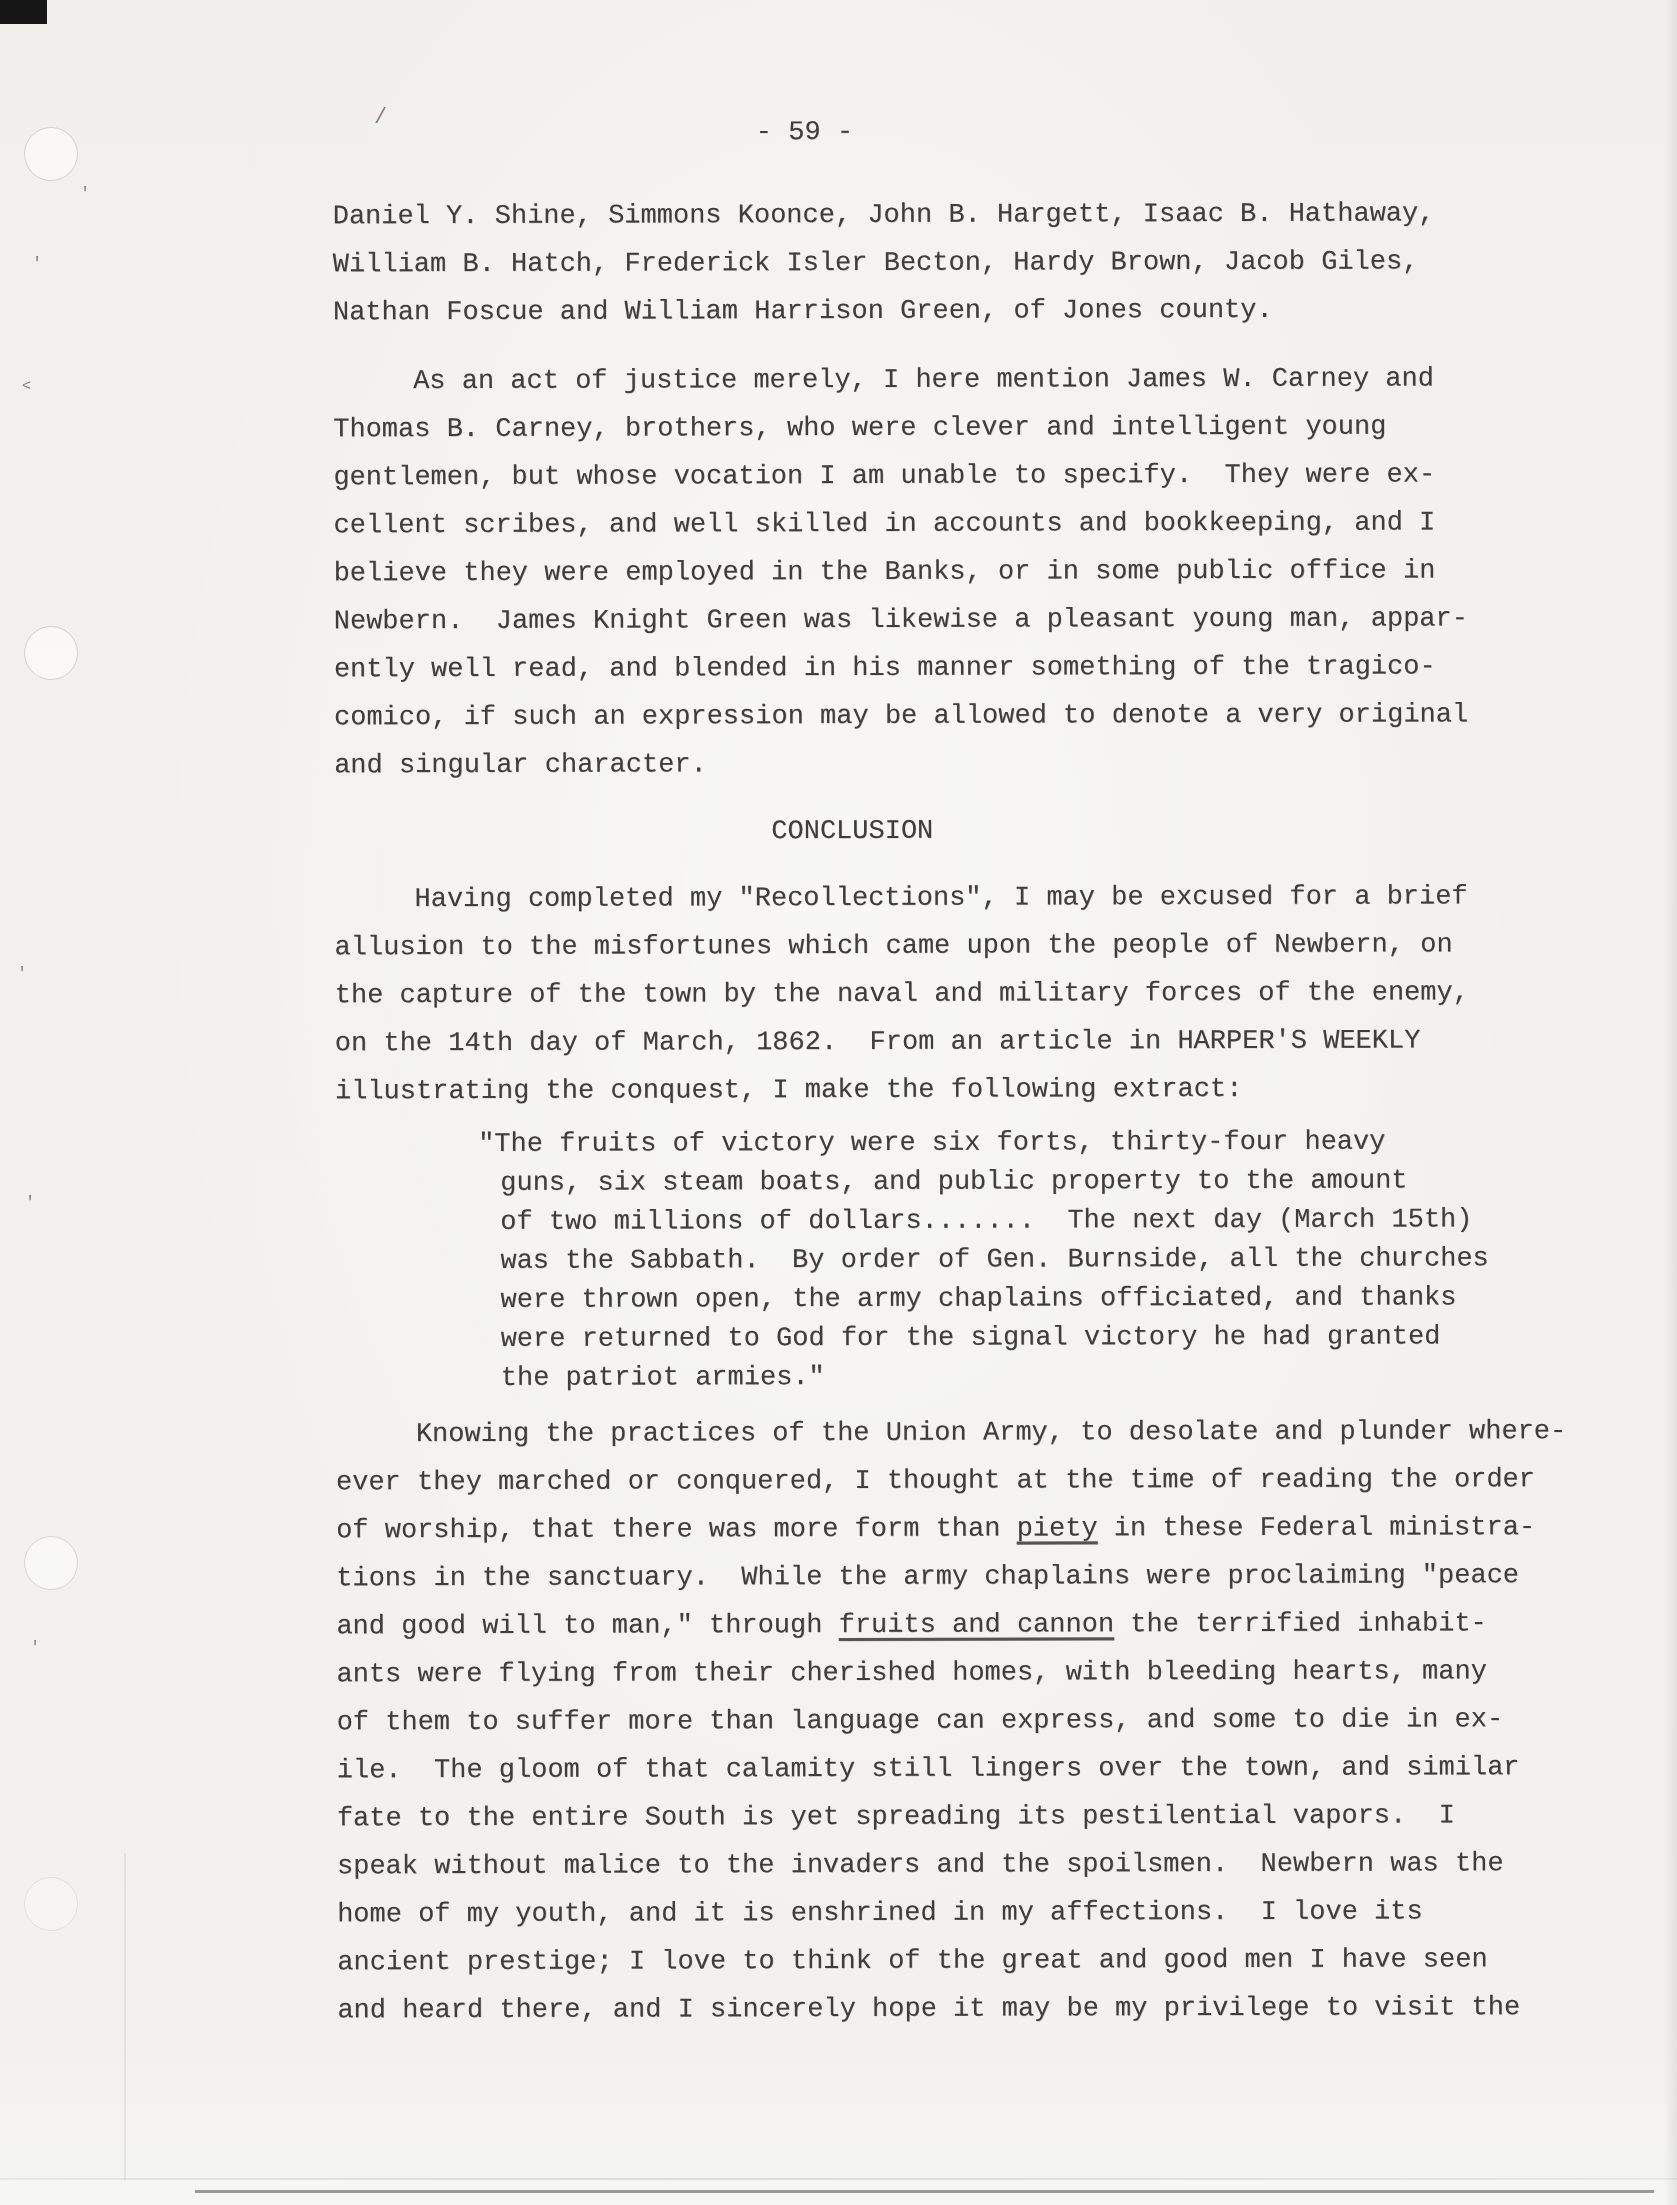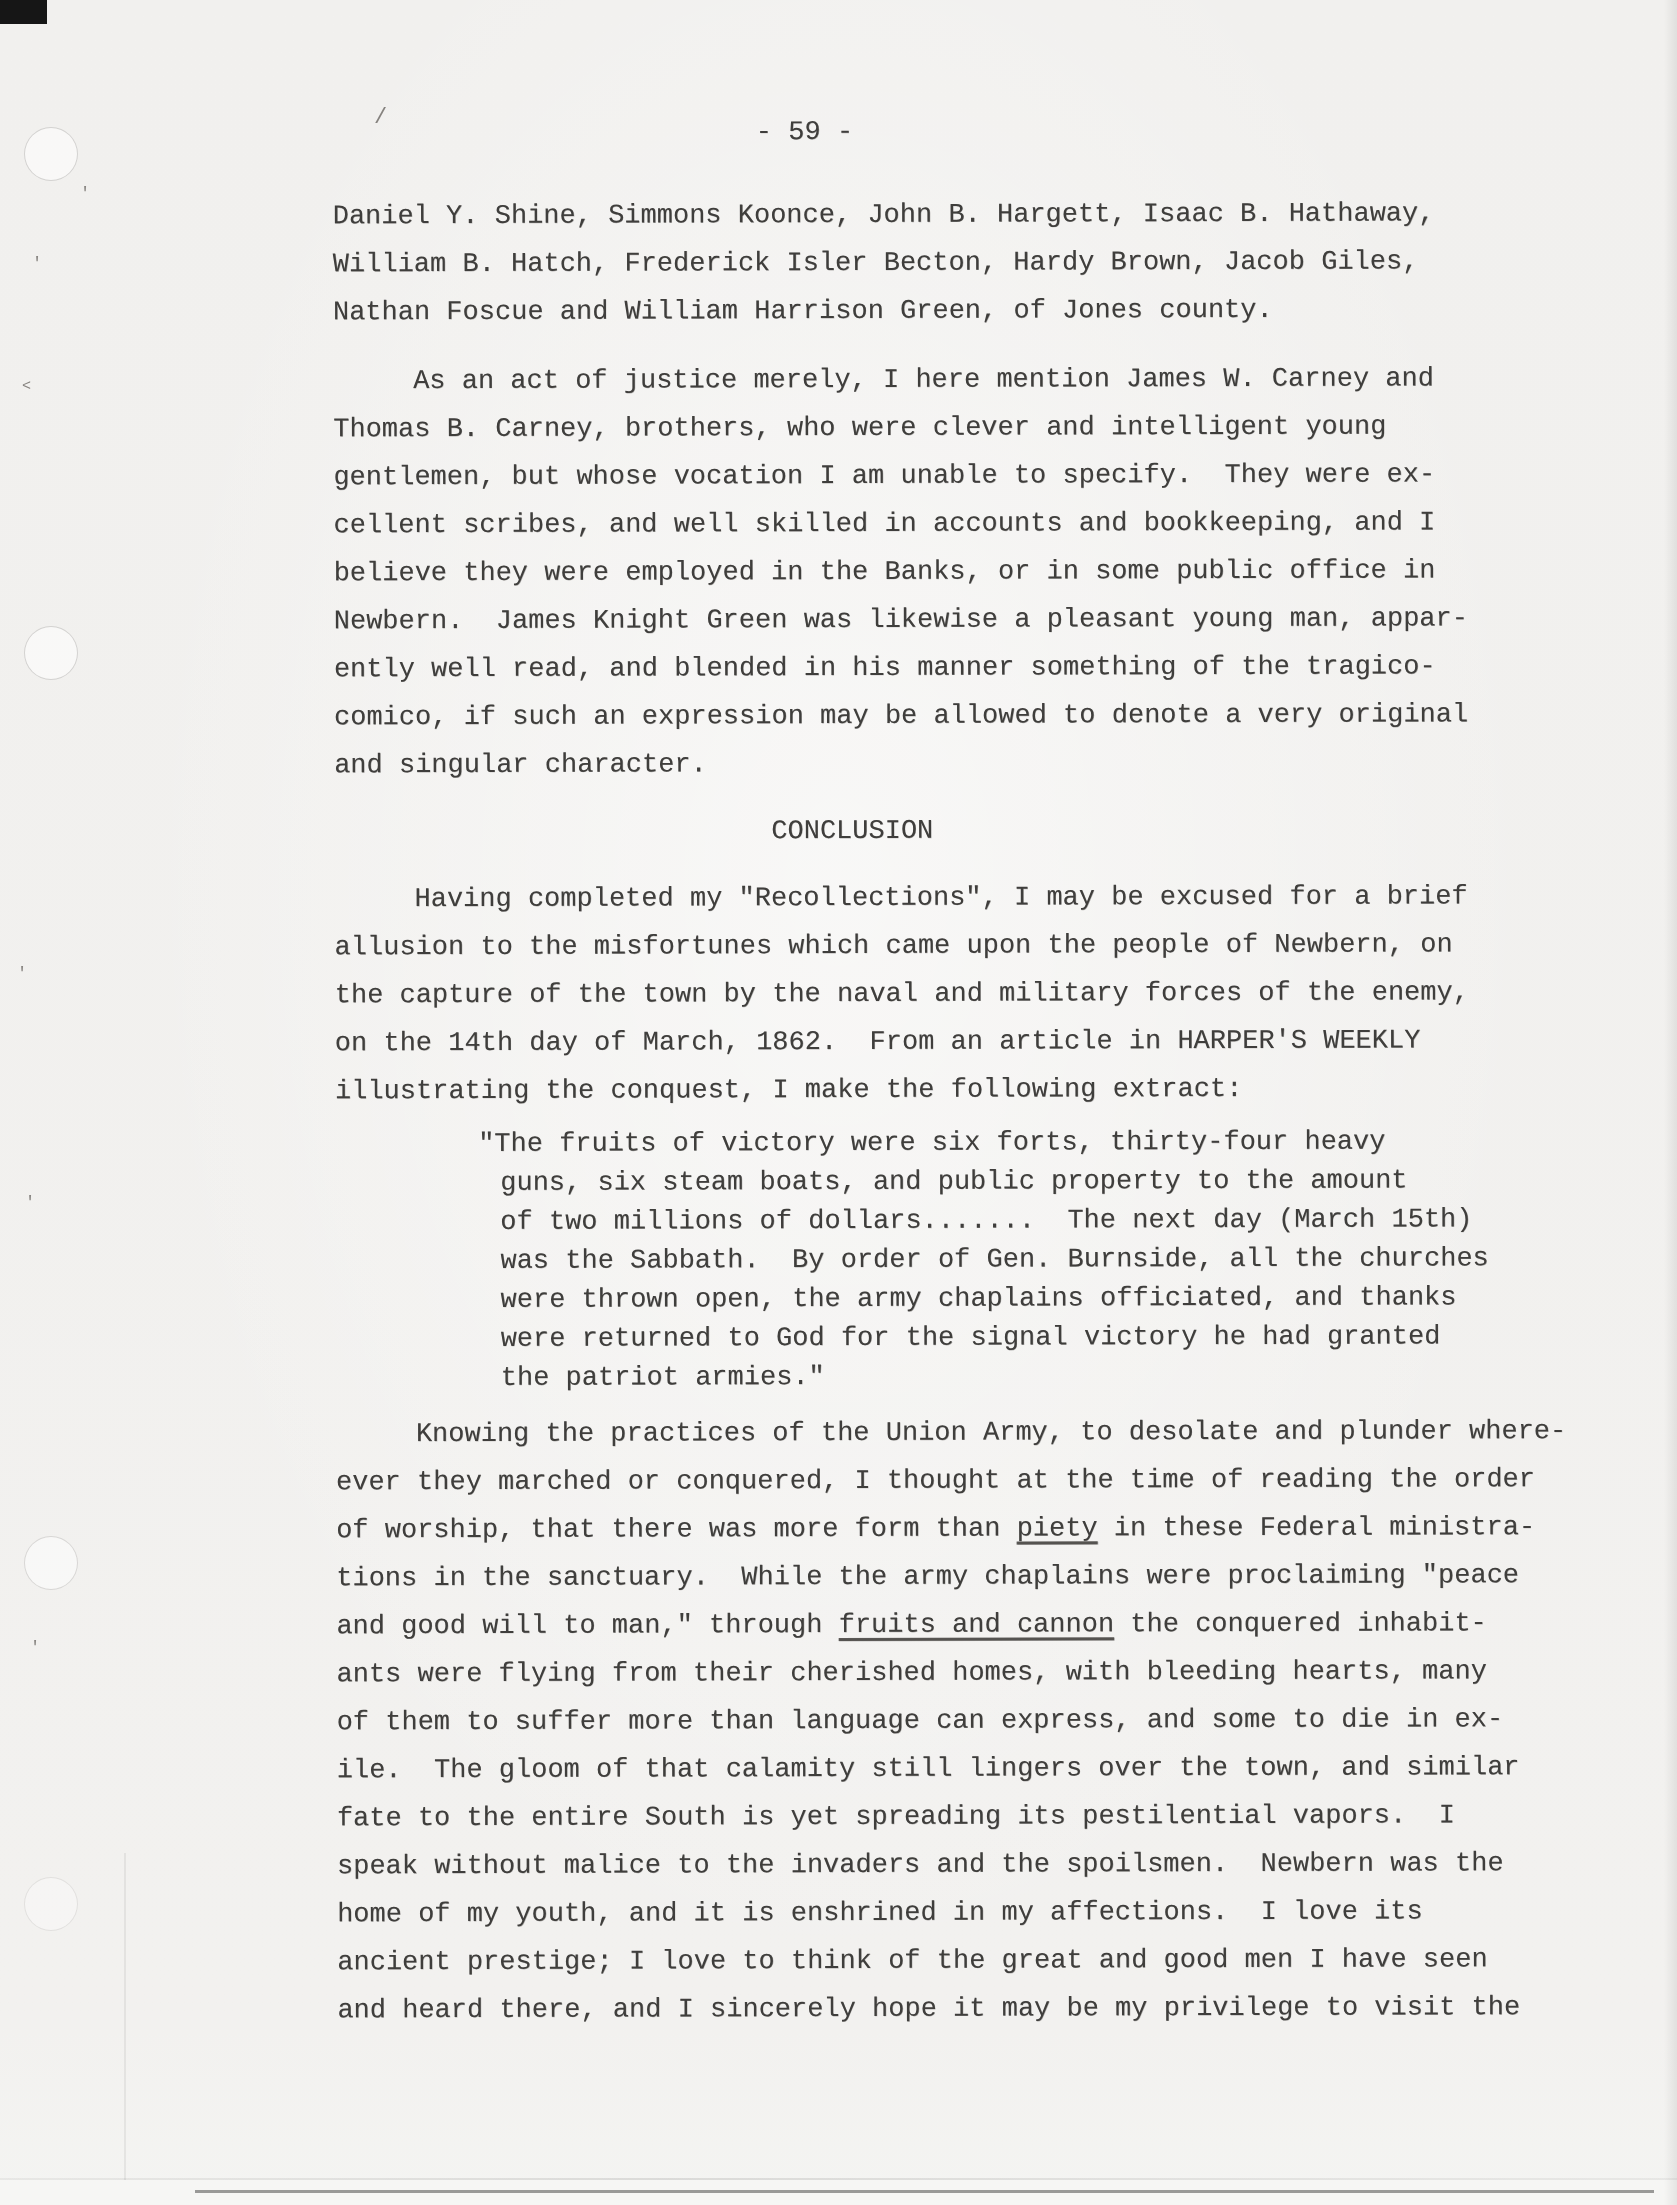--- a/index.html
+++ b/index.html
@@ -116,21 +116,21 @@
       <div class="line cont">were thrown open, the army chaplains officiated, and thanks</div>
       <div class="line cont">were returned to God for the signal victory he had granted</div>
       <div class="line cont">the patriot armies."</div>
     </div>
 
     <div class="para p-knowing">
       <div class="line indent">Knowing the practices of the Union Army, to desolate and plunder where-</div>
       <div class="line">ever they marched or conquered, I thought at the time of reading the order</div>
       <div class="line"><span>of worship, that there was more form than </span><span class="uline">piety</span><span> in these Federal ministra-</span></div>
       <div class="line">tions in the sanctuary.  While the army chaplains were proclaiming "peace</div>
-      <div class="line"><span>and good will to man," through </span><span class="uline">fruits and cannon</span><span> the conquered inhabit-</span></div>
+      <div class="line"><span>and good will to man," through </span><span class="uline">fruits and cannon</span><span> the terrified inhabit-</span></div>
       <div class="line">ants were flying from their cherished homes, with bleeding hearts, many</div>
       <div class="line">of them to suffer more than language can express, and some to die in ex-</div>
       <div class="line">ile.  The gloom of that calamity still lingers over the town, and similar</div>
       <div class="line">fate to the entire South is yet spreading its pestilential vapors.  I</div>
       <div class="line">speak without malice to the invaders and the spoilsmen.  Newbern was the</div>
       <div class="line">home of my youth, and it is enshrined in my affections.  I love its</div>
       <div class="line">ancient prestige; I love to think of the great and good men I have seen</div>
       <div class="line">and heard there, and I sincerely hope it may be my privilege to visit the</div>
     </div>
 

